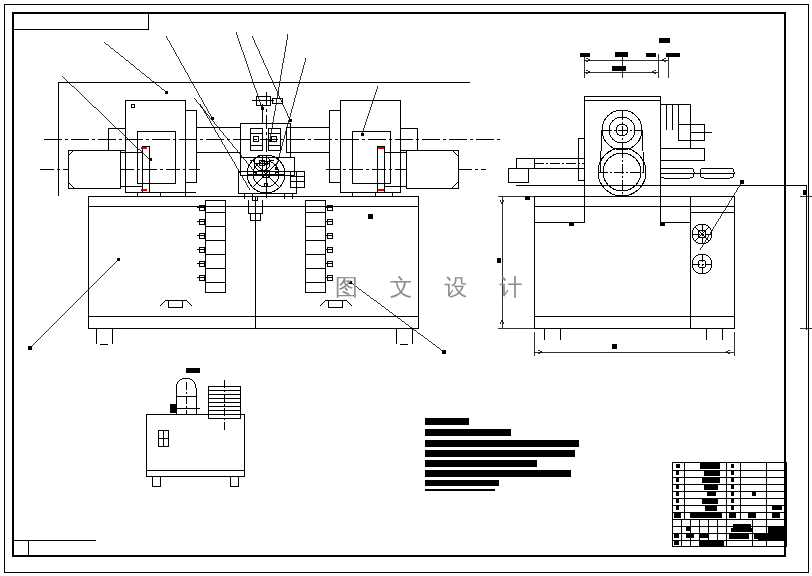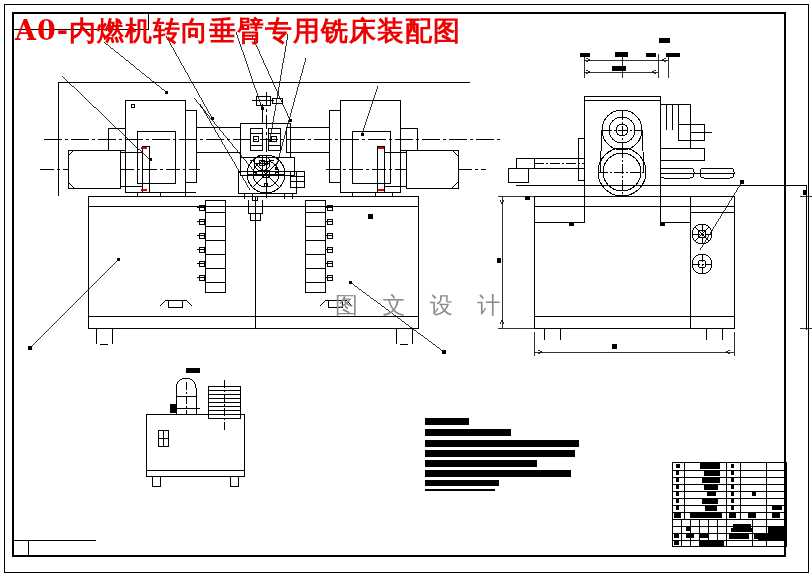--- a/index.html
+++ b/index.html
@@ -19,23 +19,22 @@
     left:15px; top:16px;
     font-size:27px;
     line-height:30px;
   }
   #watermark{
     position:absolute;
     left:335px; top:272px;
     font-size:23px;
     letter-spacing:9px;
     color:#8c8c8c;
-    font-family:Liberation Sans, sans-serif;
+    font-family:Liberation Mono, monospace;
     white-space:nowrap;
-    margin-top:18px;
   }
 </style>
 </head>
 <body>
 
 <div id="sheet">
 
   <svg width="812" height="576" viewBox="0 0 812 576" shape-rendering="crispEdges">
 
     <g fill="none" stroke="#000000">
@@ -412,17 +411,16 @@
         <rect x="729" y="534" width="20" height="5"></rect>
         <rect x="754" y="534" width="9" height="5"></rect>
         <rect x="768" y="534" width="9" height="5"></rect>
         <rect x="700" y="541" width="24" height="5"></rect>
         <rect x="686" y="527" width="4" height="4"></rect>
       </g>
     </g>
 
   </svg>
 
-  <div class="title-text" id="drawing-title" style="color:#ee0000;">A0-内燃机转向垂臂专用铣床装配图</div>
 
   <div id="watermark">图 文 设 计</div>
 
 </div>
 
 </body></html>

